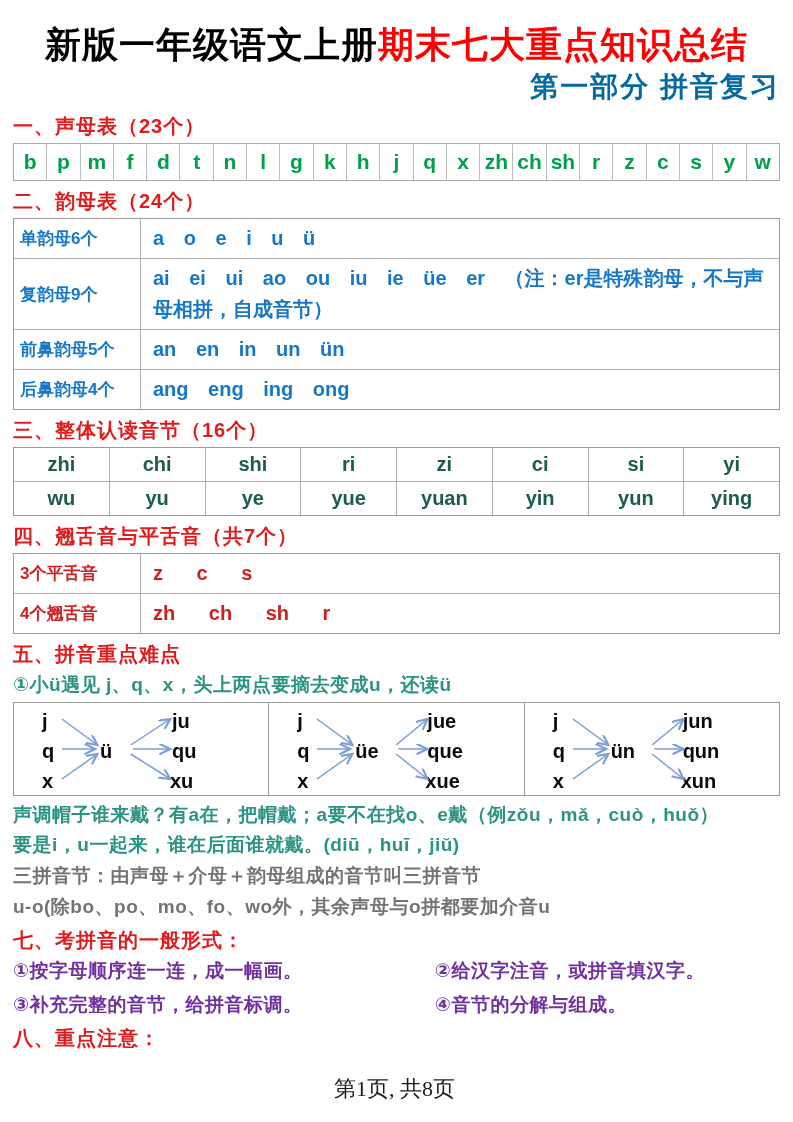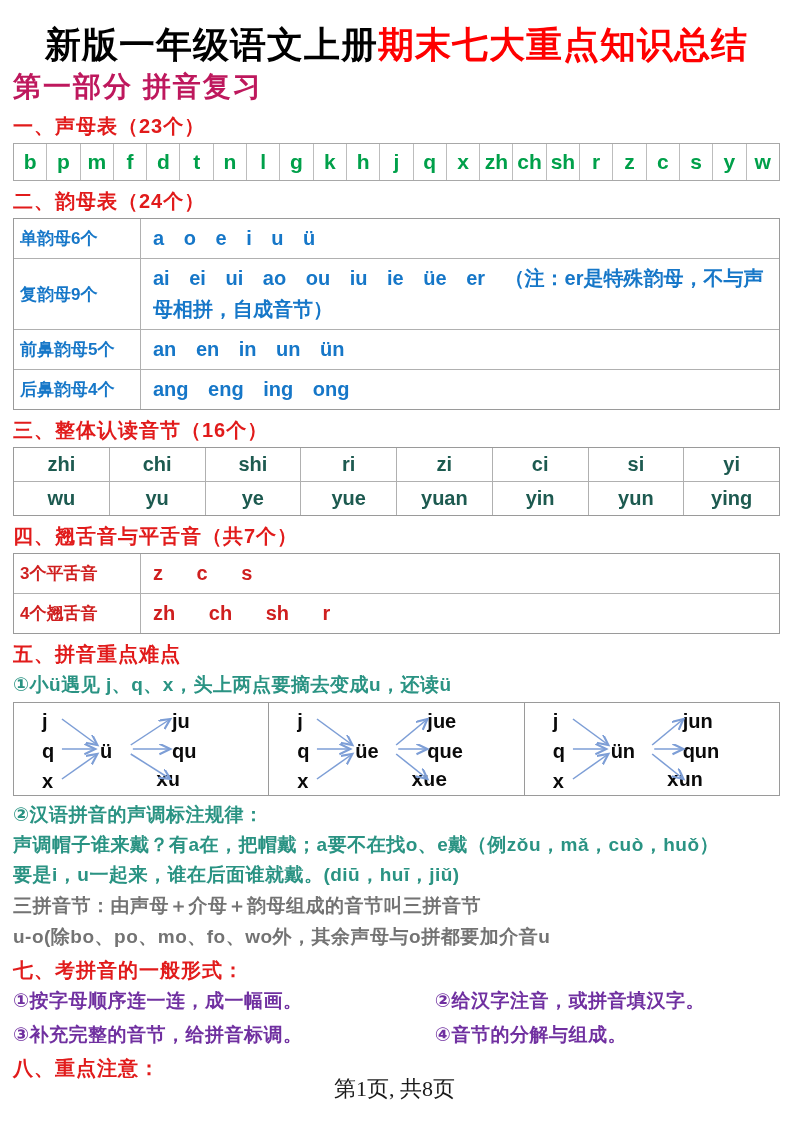--- a/index.html
+++ b/index.html
@@ -6,21 +6,21 @@
   .page{
     width:793px;height:1122px;background:#ffffff;margin:0 auto;
     box-sizing:border-box;padding:24px 13px 0;
     font-family:"Liberation Sans","DejaVu Sans",sans-serif;
     position:relative;overflow:hidden;
   }
   
   .title{ text-align:center;font-size:36px;font-weight:900;letter-spacing:1px;line-height:1.15;white-space:nowrap;}
   .title .t-black{color:#000000;}
   .title .t-red{color:#ff0000;}
-  .subtitle{ text-align:left;font-size:28px;font-weight:900;color:#be185d;letter-spacing:2px;margin-top:3px;}
+  .subtitle{ text-align:right;font-size:28px;font-weight:900;color:#0369a1;letter-spacing:2px;margin-top:3px;}
   
   .sec-h{font-size:20px;font-weight:bold;color:#e11b1b;letter-spacing:1px;margin:7px 0 3px;}
   
   .ini-table{display:flex;border:1px solid #a8a8a8;height:36px;background:#fff;}
   .ini-cell{flex:1;display:flex;align-items:center;justify-content:center;
     color:#00a04a;font-weight:bold;font-size:21px;border-right:1px solid #bdbdbd;}
   .ini-cell:last-child{border-right:none;}
   
   .vtable{border:1px solid #9a9a9a;}
   .vrow{display:flex;border-top:1px solid #b0b0b0;}
@@ -44,21 +44,21 @@
   .orange{color:#737373;font-size:19px;font-weight:bold;margin:5px 0;letter-spacing:0.5px;}
   .purple-grid{display:grid;grid-template-columns:55% 45%;row-gap:8px;margin:4px 0;}
   .purple-grid span{color:#7030a0;font-size:19px;font-weight:bold;letter-spacing:0.5px;}
   
   .diagram{display:flex;border:1px solid #9a9a9a;height:92px;margin:4px 0 6px;}
   .dpanel{flex:1;position:relative;border-right:1px solid #9a9a9a;}
   .dpanel:last-child{border-right:none;}
   .dtxt{position:absolute;font-weight:bold;font-size:20px;color:#0a0a0a;line-height:1;}
   .dl1{left:28px;top:8px;} .dl2{left:28px;top:38px;} .dl3{left:28px;top:68px;}
   .dmid{left:86px;top:38px;}
-  .dr1{left:158px;top:8px;} .dr2{left:158px;top:38px;} .dr3{left:142px;top:68px;font-family:Liberation Mono, monospace;}
+  .dr1{left:158px;top:8px;} .dr2{left:158px;top:38px;} .dr3{left:156px;top:68px;}
   .dsvg{position:absolute;left:0;top:0;width:100%;height:100%;}
   
   .footer{position:absolute;left:0;right:4px;bottom:18px;text-align:center;
     font-family:"Liberation Serif","DejaVu Serif",serif;font-size:22px;color:#1a1a1a;}
 </style>
 </head>
 <body>
 
 <div class="page">
 
@@ -221,21 +221,20 @@
           <line x1="46" y1="46" x2="78" y2="46" marker-end="url(#mk2)"></line>
           <line x1="46" y1="76" x2="80" y2="51" marker-end="url(#mk2)"></line>
           <line x1="122" y1="42" x2="152" y2="16" marker-end="url(#mk2)"></line>
           <line x1="124" y1="46" x2="152" y2="46" marker-end="url(#mk2)"></line>
           <line x1="122" y1="51" x2="152" y2="76" marker-end="url(#mk2)"></line>
         </g>
       </svg>
     </div>
   </div>
 
-  <div class="teal">②汉语拼音的声调标注规律：</div>
   <div class="teal">声调帽子谁来戴？有a在，把帽戴；a要不在找o、e戴（例zǒu，mǎ，cuò，huǒ）</div>
   <div class="teal">要是i，u一起来，谁在后面谁就戴。(diū，huī，jiǔ)</div>
 
   <div class="orange">三拼音节：由声母＋介母＋韵母组成的音节叫三拼音节</div>
   <div class="orange">u-o(除bo、po、mo、fo、wo外，其余声母与o拼都要加介音u</div>
 
   <div class="sec-h">七、考拼音的一般形式：</div>
   <div class="purple-grid">
       <span>①按字母顺序连一连，成一幅画。</span>
       <span>②给汉字注音，或拼音填汉字。</span>

